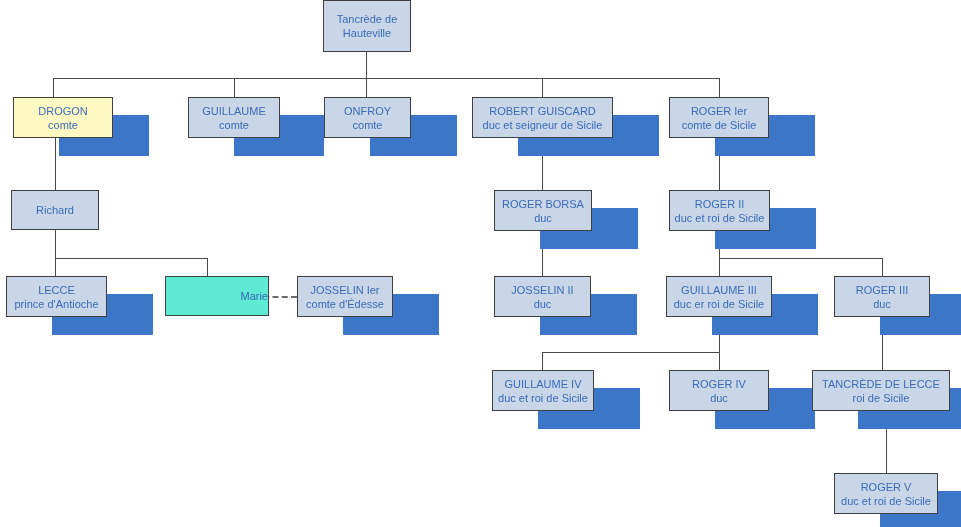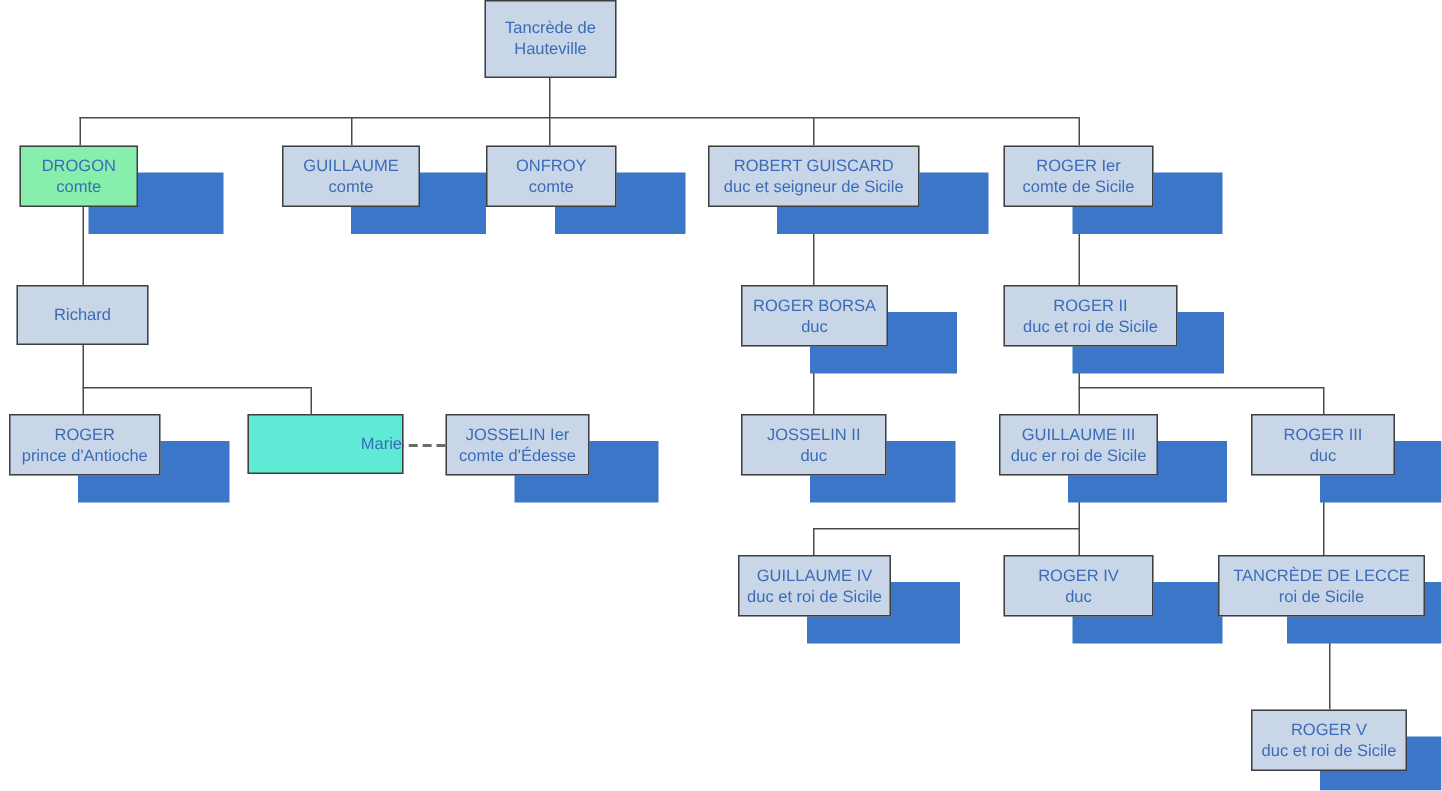--- a/index.html
+++ b/index.html
@@ -86,21 +86,21 @@
       <div class="line v" style="left: 719px; top: 352px; height: 18px; background: rgb(74, 74, 74);"></div>
       <div class="line v" style="left: 882px; top: 317px; height: 53px; background: rgb(74, 74, 74);"></div>
       <div class="line v" style="left: 886px; top: 411px; height: 62px; background: rgb(74, 74, 74);"></div>
     </div>
   <div id="node-layer">
       <div class="node" style="left: 323px; top: 0px; width: 88px; height: 52px; background: rgb(201, 214, 232); border-color: rgb(63, 63, 63); color: rgb(58, 108, 184);">
         <div class="nm">Tancrède de</div>
         <div class="ti">Hauteville</div>
       </div>
       <div class="shadow" style="left: 59px; top: 115px; width: 90px; height: 41px; background: rgb(59, 118, 201);"></div>
-      <div class="node" style="left: 13px; top: 97px; width: 79px; height: 41px; background: #86efac; border-color: rgb(63, 63, 63); color: rgb(58, 108, 184);">
+      <div class="node" style="left: 13px; top: 97px; width: 100px; height: 41px; background: #fef9c3; border-color: rgb(63, 63, 63); color: rgb(58, 108, 184);">
         <div class="nm">DROGON</div>
         <div class="ti">comte</div>
       </div>
       <div class="shadow" style="left: 234px; top: 115px; width: 90px; height: 41px; background: rgb(59, 118, 201);"></div>
       <div class="node" style="left: 188px; top: 97px; width: 92px; height: 41px; background: rgb(201, 214, 232); border-color: rgb(63, 63, 63); color: rgb(58, 108, 184);">
         <div class="nm">GUILLAUME</div>
         <div class="ti">comte</div>
       </div>
       <div class="shadow" style="left: 370px; top: 115px; width: 87px; height: 41px; background: rgb(59, 118, 201);"></div>
       <div class="node" style="left: 324px; top: 97px; width: 87px; height: 41px; background: rgb(201, 214, 232); border-color: rgb(63, 63, 63); color: rgb(58, 108, 184);">
@@ -119,27 +119,27 @@
       </div>
       <div class="node" style="left: 11px; top: 190px; width: 88px; height: 40px; background: rgb(201, 214, 232); border-color: rgb(63, 63, 63); color: rgb(58, 108, 184);">
         <div class="nm">Richard</div>
       </div>
       <div class="shadow" style="left: 540px; top: 208px; width: 98px; height: 41px; background: rgb(59, 118, 201);"></div>
       <div class="node" style="left: 494px; top: 190px; width: 98px; height: 41px; background: rgb(201, 214, 232); border-color: rgb(63, 63, 63); color: rgb(58, 108, 184);">
         <div class="nm">ROGER BORSA</div>
         <div class="ti">duc</div>
       </div>
       <div class="shadow" style="left: 715px; top: 208px; width: 101px; height: 41px; background: rgb(59, 118, 201);"></div>
-      <div class="node" style="left: 669px; top: 190px; width: 116px; height: 41px; background: rgb(201, 214, 232); border-color: rgb(63, 63, 63); color: rgb(58, 108, 184);">
+      <div class="node" style="left: 669px; top: 190px; width: 101px; height: 41px; background: rgb(201, 214, 232); border-color: rgb(63, 63, 63); color: rgb(58, 108, 184);">
         <div class="nm">ROGER II</div>
         <div class="ti">duc et roi de Sicile</div>
       </div>
       <div class="shadow" style="left: 52px; top: 294px; width: 101px; height: 41px; background: rgb(59, 118, 201);"></div>
       <div class="node" style="left: 6px; top: 276px; width: 101px; height: 41px; background: rgb(201, 214, 232); border-color: rgb(63, 63, 63); color: rgb(58, 108, 184);">
-        <div class="nm">ROGER</div>
+        <div class="nm">LECCE</div>
         <div class="ti">prince d'Antioche</div>
       </div>
       <div class="node" style="left: 165px; top: 276px; width: 104px; height: 40px; background: #5eead4; border-color: rgb(63, 63, 63); color: rgb(58, 108, 184); align-items: flex-end;">
         <div class="nm">Marie</div>
       </div>
       <div class="shadow" style="left: 343px; top: 294px; width: 96px; height: 41px; background: rgb(59, 118, 201);"></div>
       <div class="node" style="left: 297px; top: 276px; width: 96px; height: 41px; background: rgb(201, 214, 232); border-color: rgb(63, 63, 63); color: rgb(58, 108, 184);">
         <div class="nm">JOSSELIN Ier</div>
         <div class="ti">comte d'Édesse</div>
       </div>

